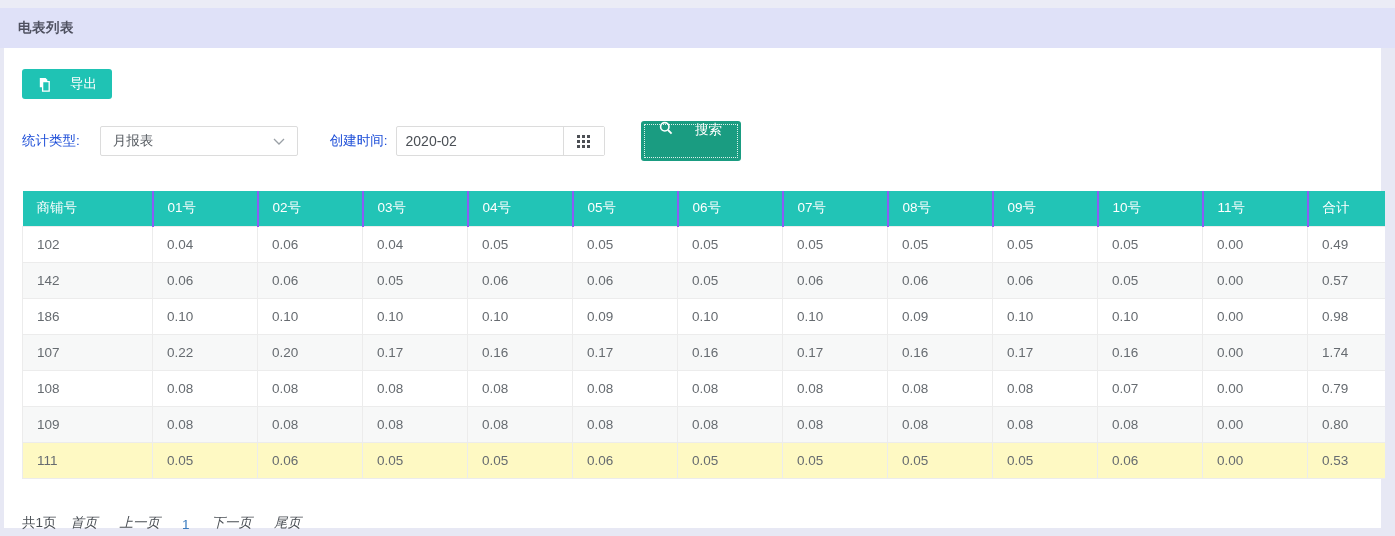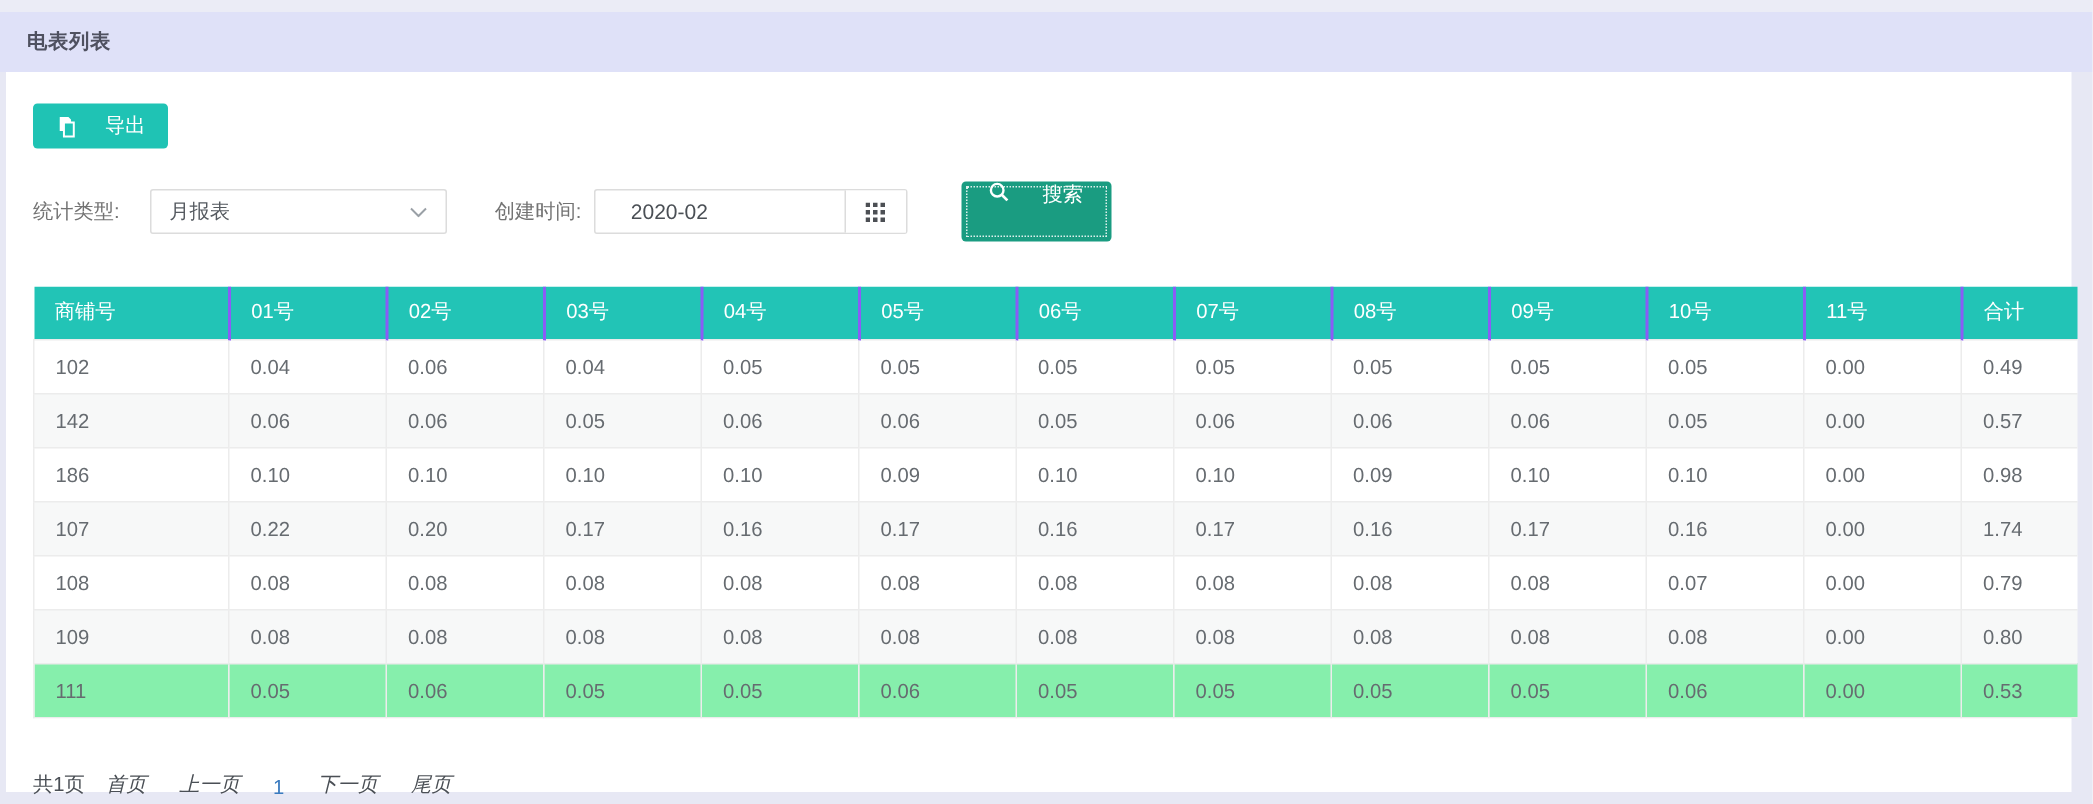--- a/index.html
+++ b/index.html
@@ -12,47 +12,47 @@
   .titlebar .title { font-size:13.5px; font-weight:bold; color:#4f5160; letter-spacing:.5px; }
 
   .panel { margin-left:4px; margin-right:14px; background:#ffffff; height:480px; position:relative; }
 
   
   .btn-export { margin:21px 0 0 18px; height:30px; padding:0 15px; border:none; border-radius:3px;
     background:#1fc3b4; color:#fff; font-size:13.5px; display:inline-flex; align-items:center; gap:18px; cursor:pointer; }
 
   
   .filters { display:flex; align-items:center; margin:22px 0 0 18px; }
-  .flabel { font-size:13.5px; color:#737373; }
+  .flabel { font-size:13.5px; color:#1d4ed8; }
   .select { margin-left:20px; width:198px; height:30px; border:1px solid #dcdcdc; border-radius:2px;
     display:flex; align-items:center; justify-content:space-between; padding:0 12px; background:#fff; cursor:pointer; }
   .select .sel-value { font-size:13.5px; color:#555a60; }
   .gap1 { width:32px; }
   .dategroup { margin-left:8px; height:30px; border:1px solid #dcdcdc; border-radius:2px; display:flex; align-items:stretch; background:#fff; }
-  .dategroup input { width:166px; border:none; outline:none; padding:0 24px; font-size:14px; color:#4a4f55;
+  .dategroup input { width:166px; border:none; outline:none; padding:0 9px; font-size:14px; color:#4a4f55;
     font-family:"Liberation Sans","DejaVu Sans",sans-serif; background:transparent; }
   .dategroup .divider { width:1px; background:#dcdcdc; }
   .cal-btn { width:40px; display:flex; align-items:center; justify-content:center; background:#fff; border:none; cursor:pointer; }
   .gap2 { width:36px; }
   .btn-search { height:40px; width:100px; border:none; border-radius:3px; background:#1a9c81; color:#fff;
     font-size:13.5px; display:inline-flex; align-items:flex-start; justify-content:center; gap:22px; cursor:pointer;
     outline:1px dotted rgba(255,255,255,.85); outline-offset:-4px; }
 
   
   .table-wrap { margin:30px 0 0 18px; width:1363px; overflow:hidden; }
   table { border-collapse:collapse; table-layout:fixed; width:1445px; }
   th { background:#22c4b6; color:#fff; font-weight:normal; font-size:13.5px; text-align:left;
     height:35px; padding:0 0 0 14px; border-right:2px solid #8b5cf6; }
   th:last-child { border-right:none; }
   th:first-child, td:first-child { width:130px; }
   th:not(:first-child):not(:last-child), td:not(:first-child):not(:last-child) { width:105px; }
   th:last-child, td:last-child { width:160px; }
   td { height:36px; padding:0 0 0 14px; font-size:13.5px; color:#666b70; border:1px solid #ececec; background:#fff; }
   tbody tr:nth-child(even) td { background:#f7f8f8; }
-  tbody tr:last-child td { background:#86efac; }
+  tbody tr:last-child td { background:#fef9c3; }
 
   
   .pagination { display:flex; align-items:flex-end; margin:35px 0 0 18px; font-size:13.5px; color:#4a4f55; }
   .pagination .pg { margin-right:22px; cursor:pointer;font-style:italic; }
   .pagination .pg-static { margin-right:14px; }
   .pagination .pg-current { color:#3a7bbf; margin-right:22px; cursor:pointer; }
 
   .icon { display:inline-block; line-height:0; }
 </style>
 </head>

